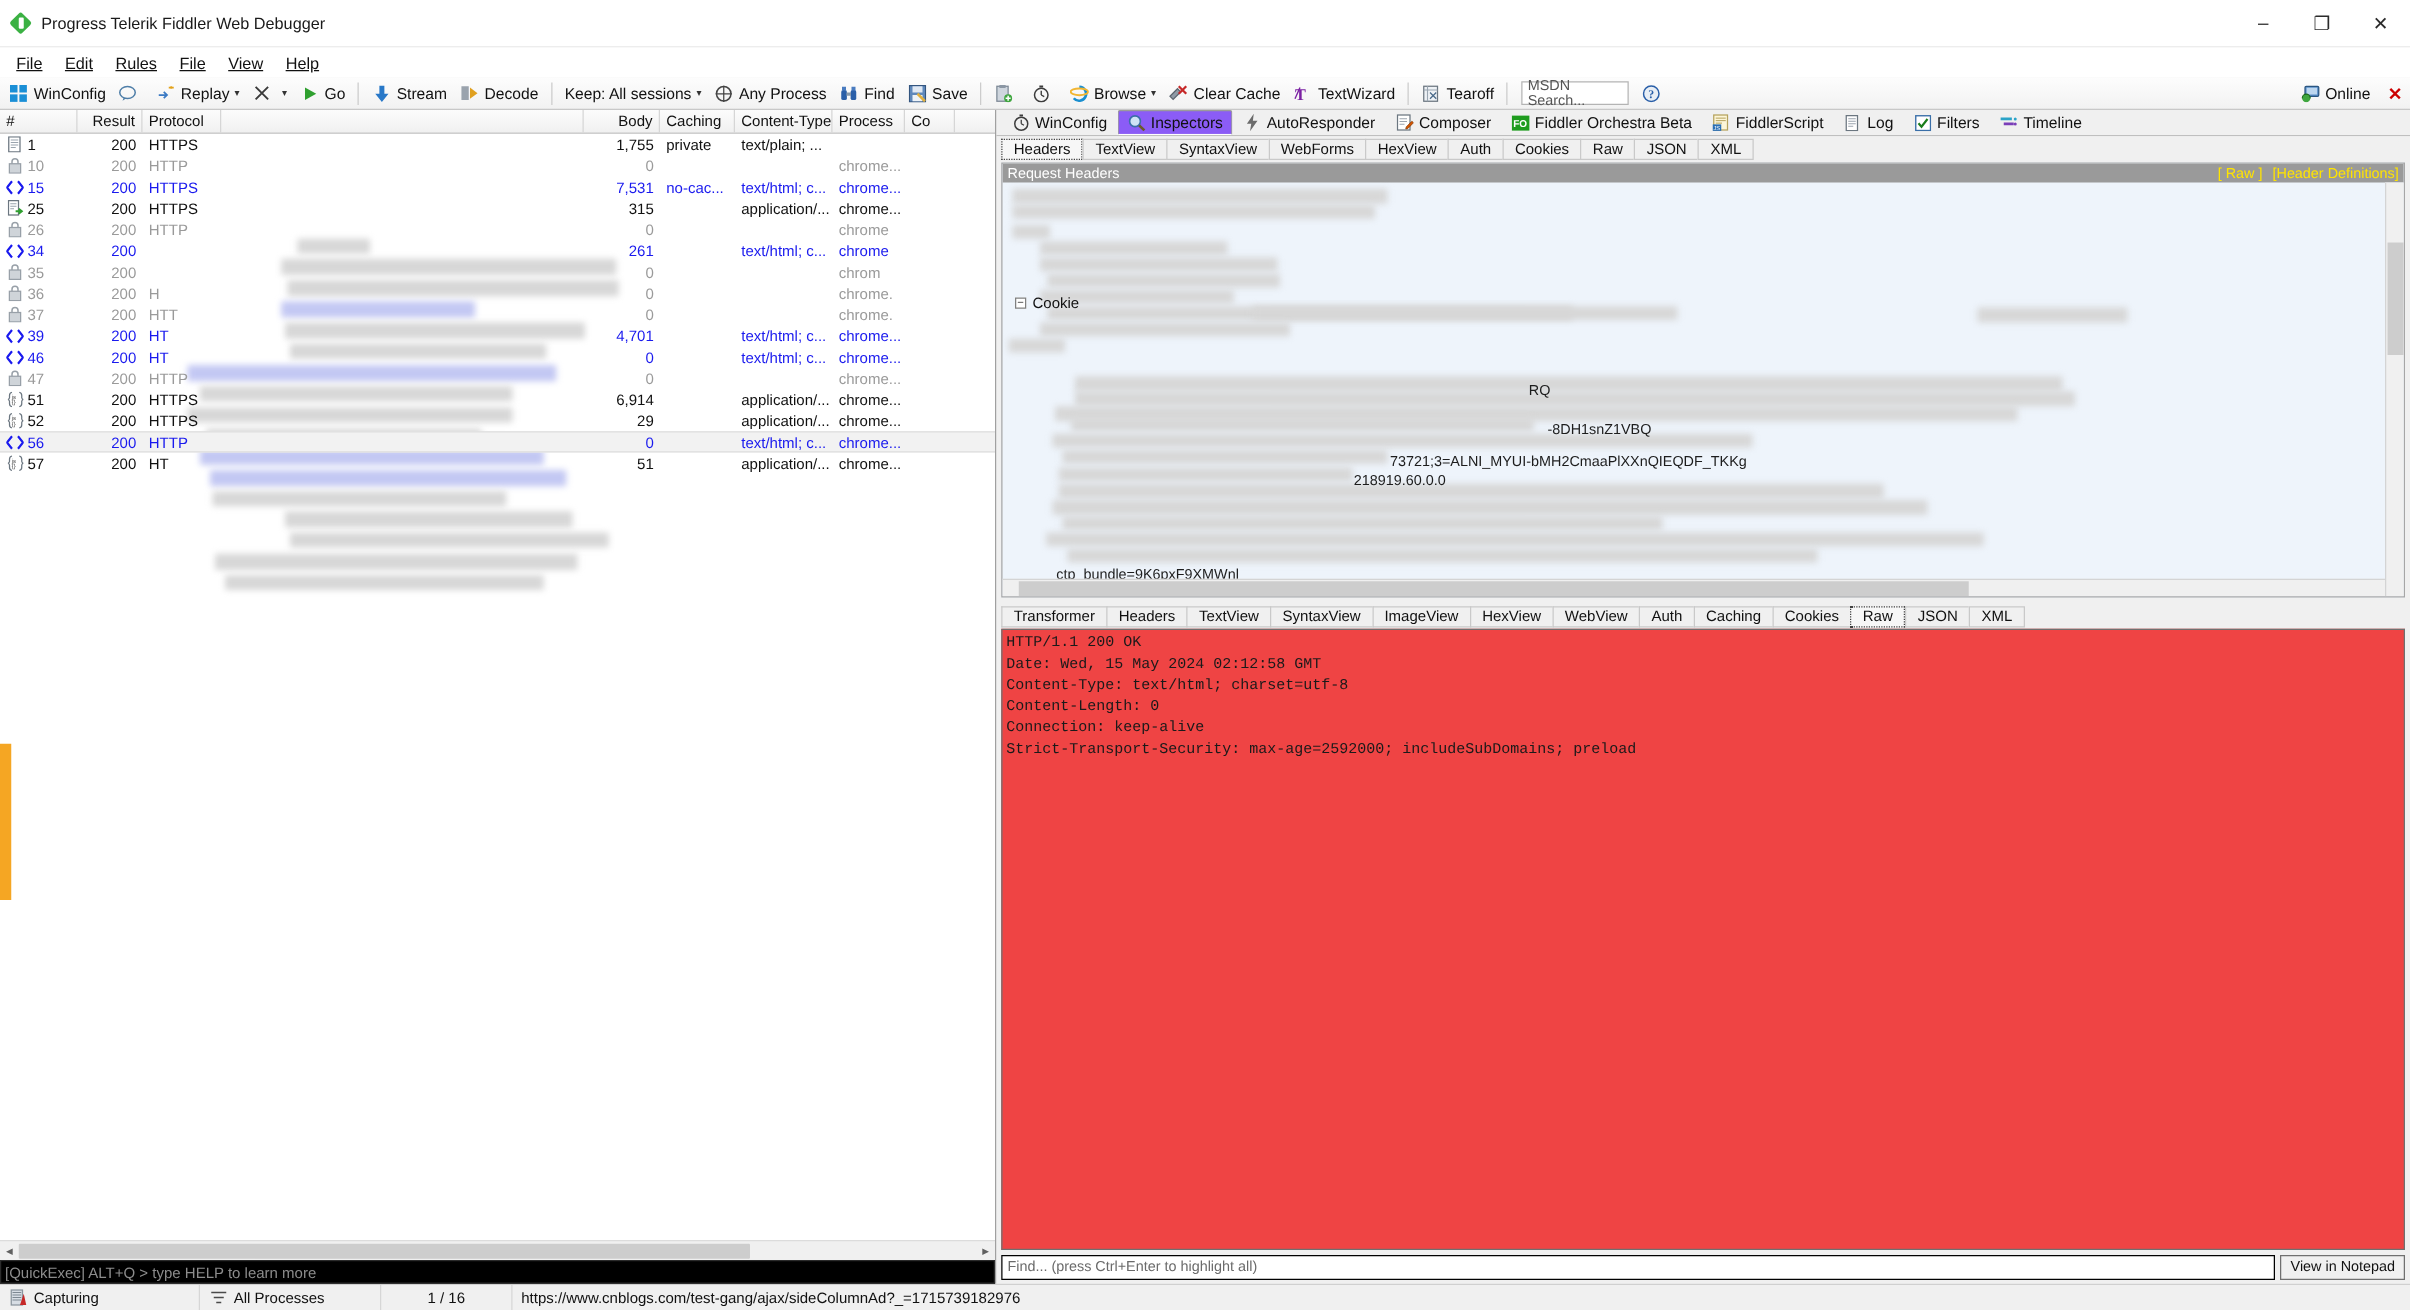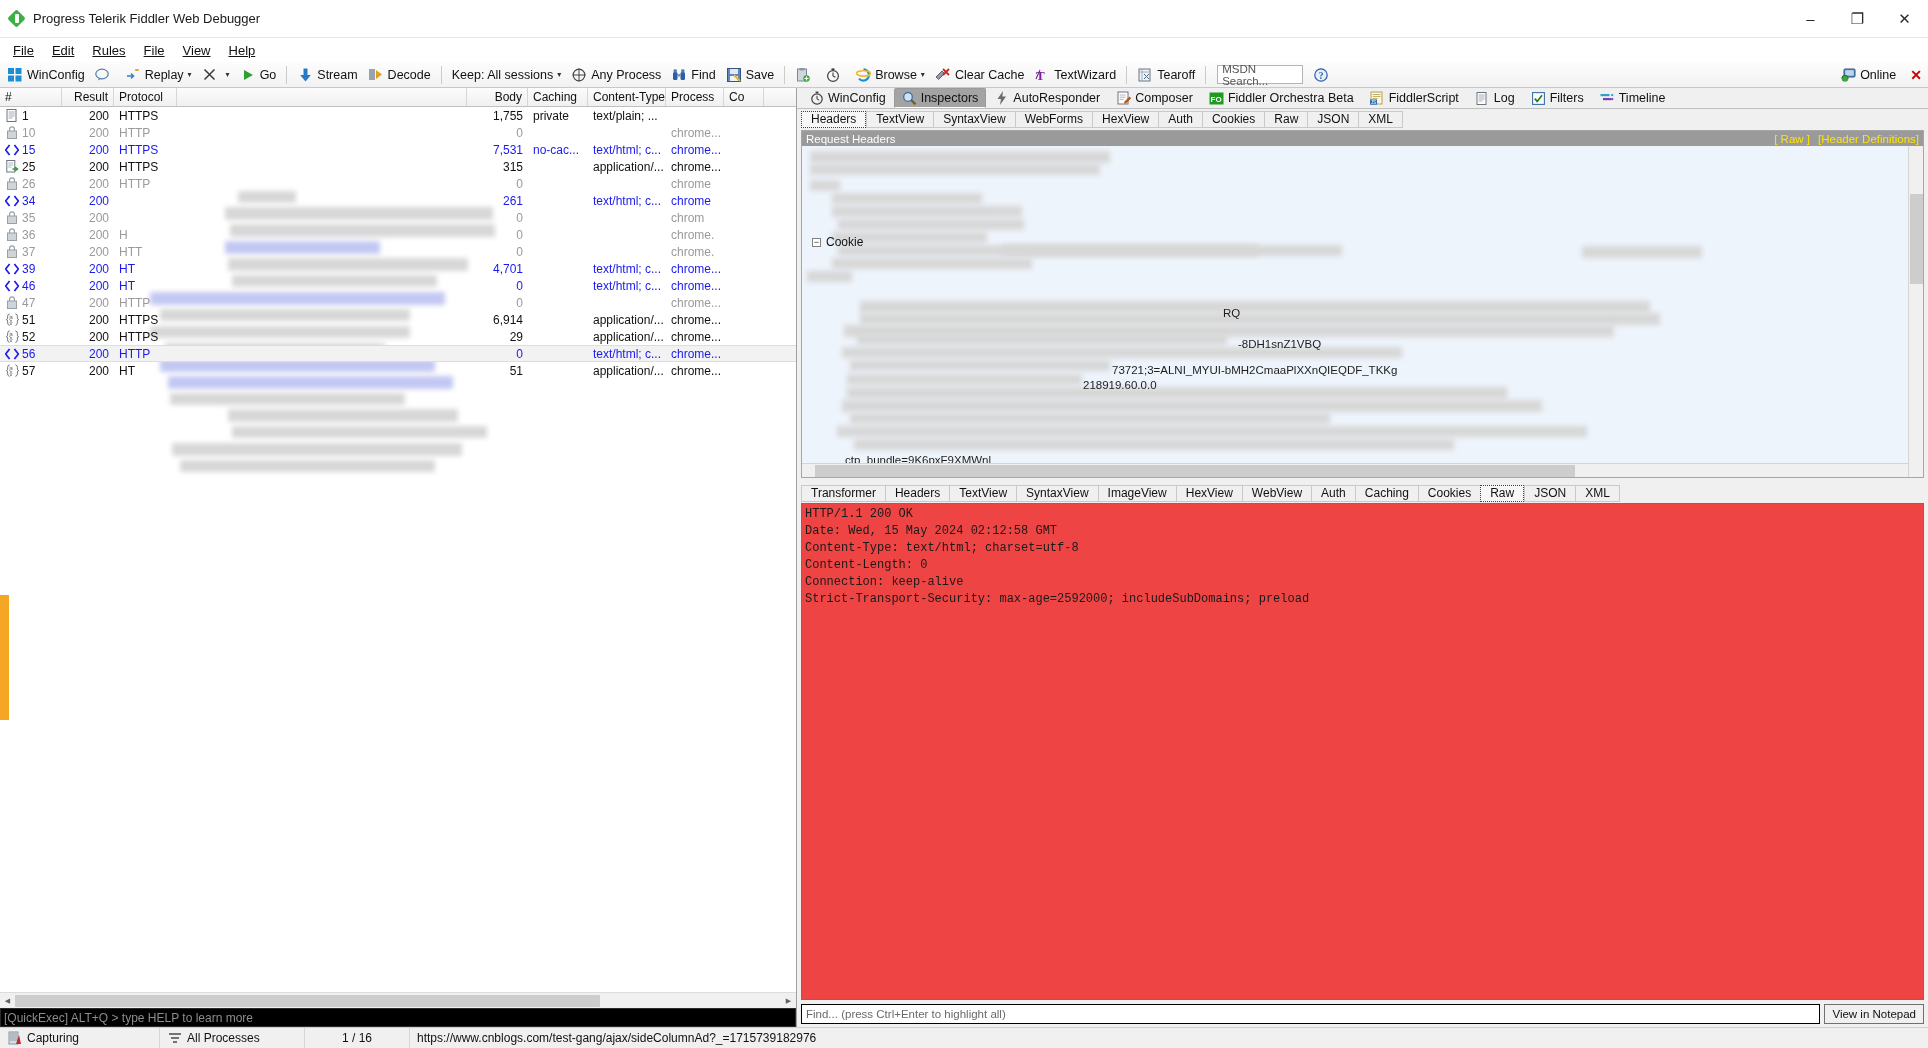--- a/index.html
+++ b/index.html
@@ -275,21 +275,21 @@
     display: flex; align-items: center;
     height: 20px;
     padding: 0 7px;
     font-size: 12.5px;
     color: #111;
     white-space: nowrap;
     cursor: default;
     border: 1px solid transparent;
   }
   .rtab.active {
-    background: #a3a3a3;
+    background: #8b5cf6;
     border: 1px solid #9b9b9b;
     border-bottom-color: #ffffff;
     border-radius: 2px 2px 0 0;
   }
   .rtab .tb-ico { width: 15px; height: 15px; margin-right: 4px; }
 
   .stabs {
     height: 20px;
     background: #f0f0f0;
     display: flex;

